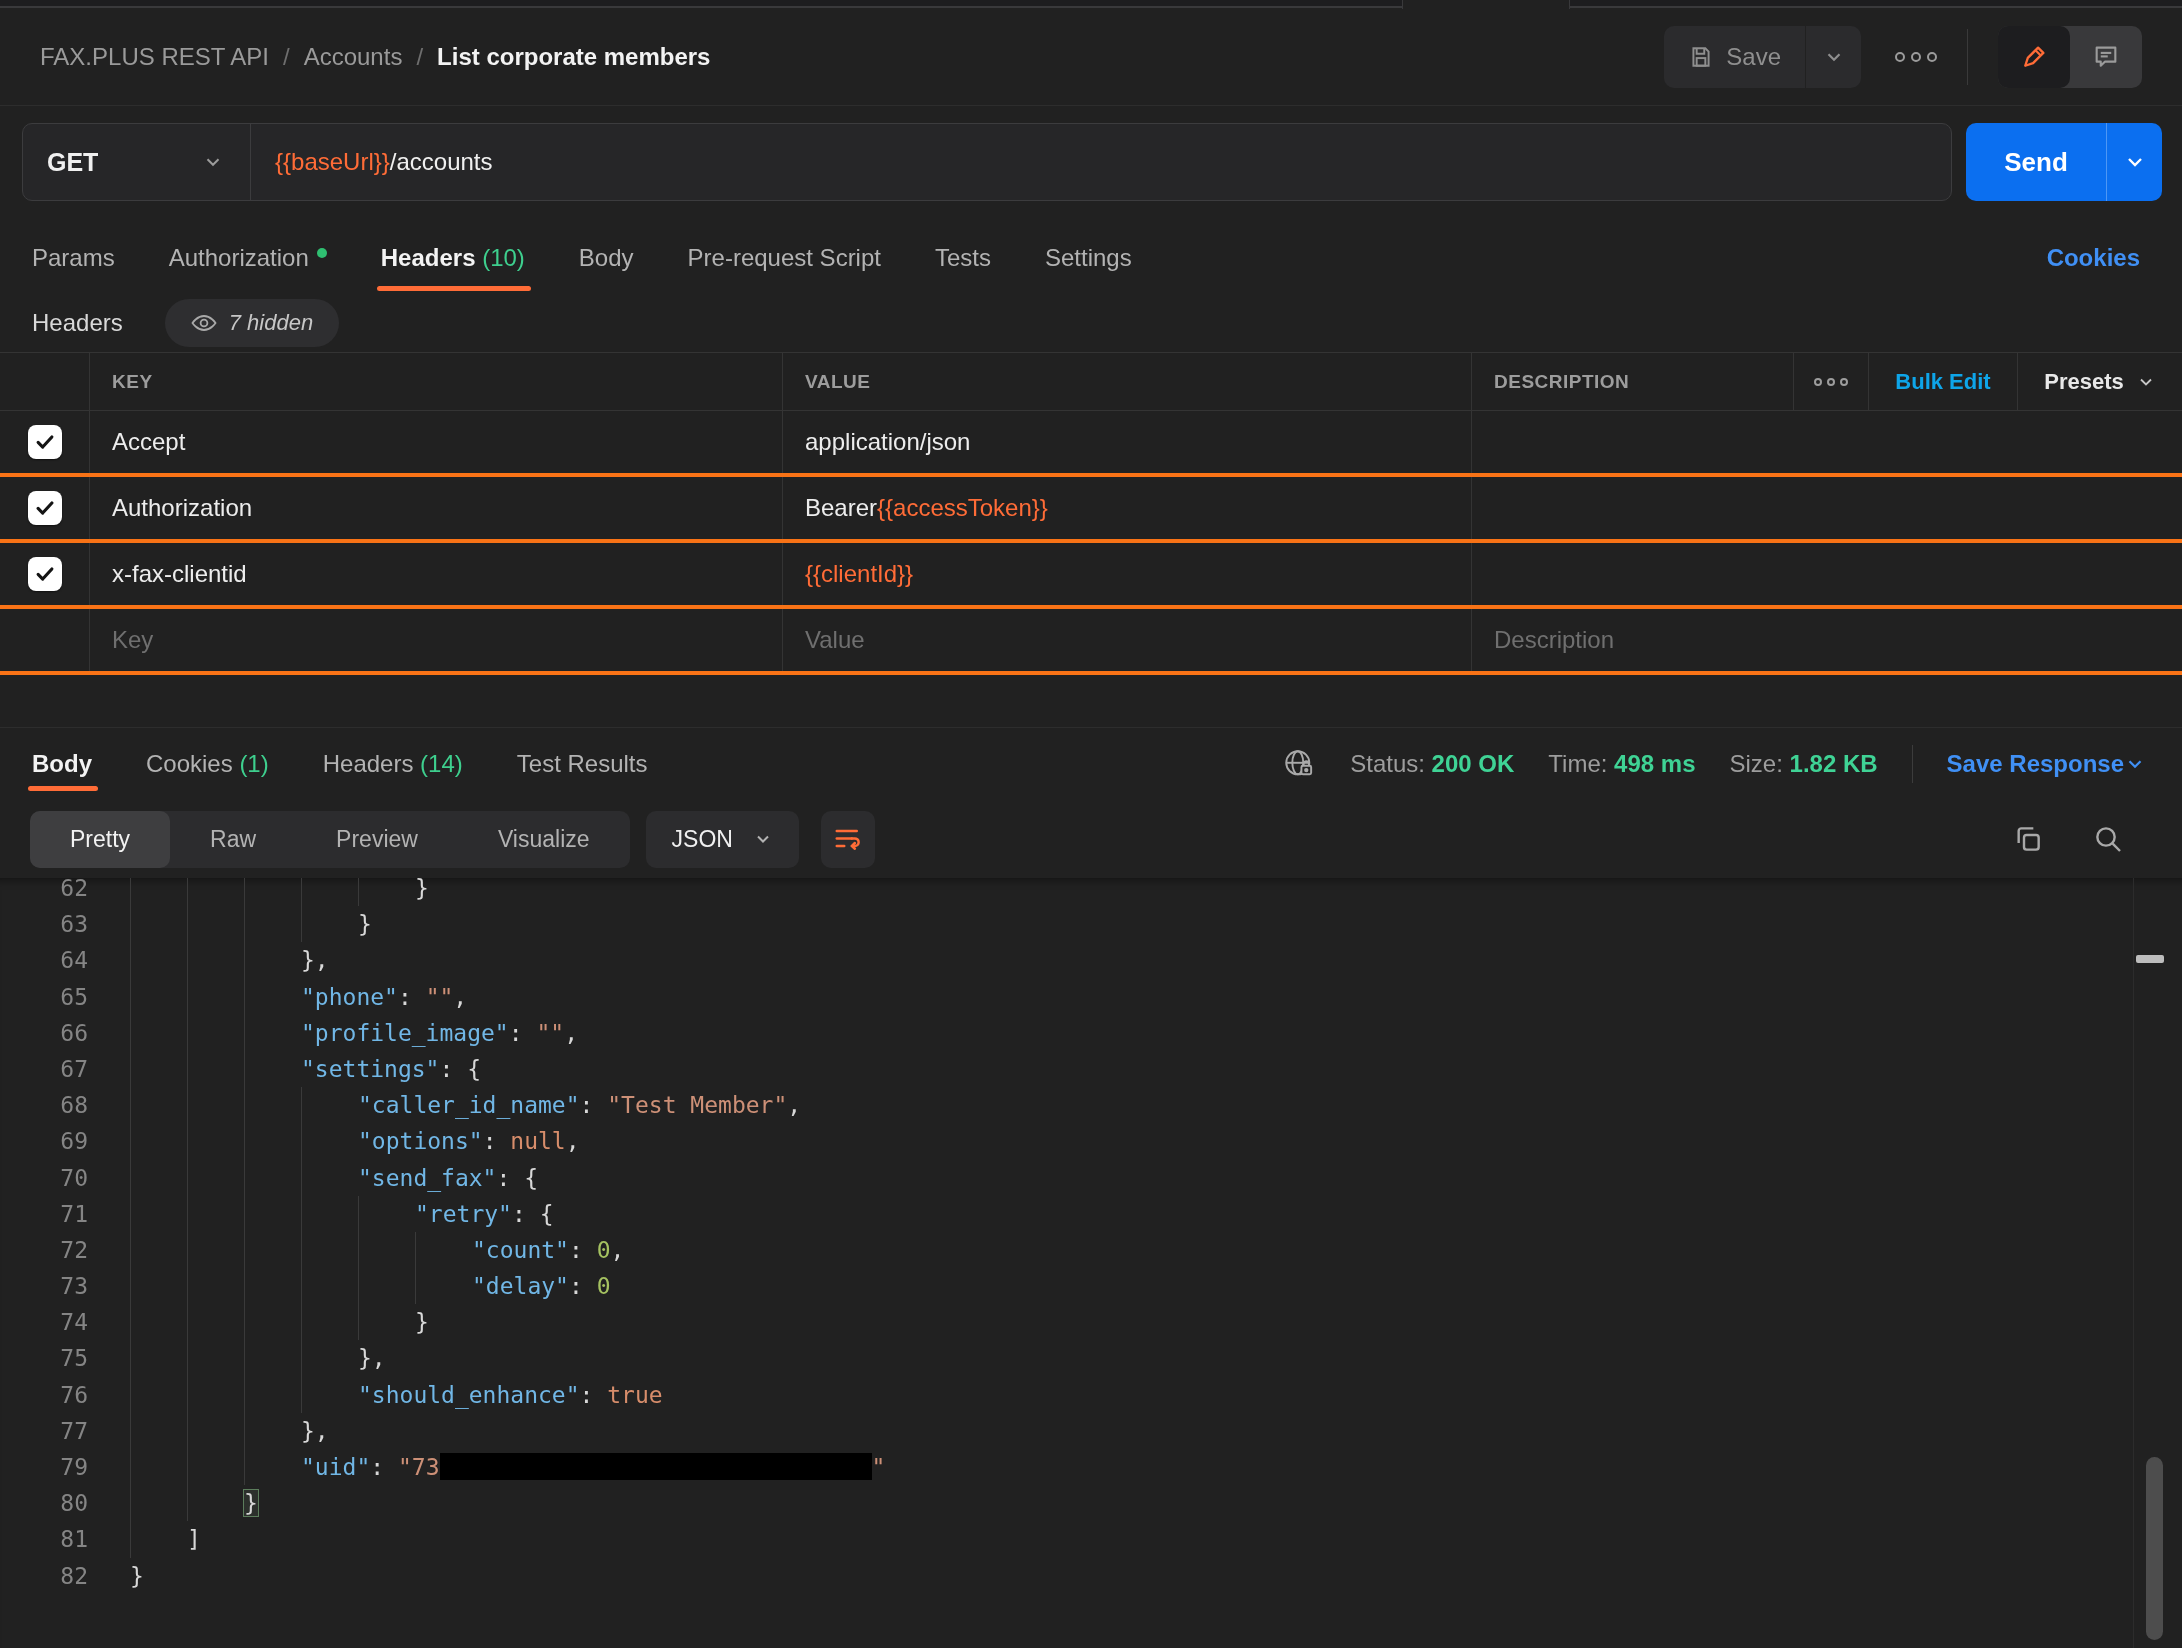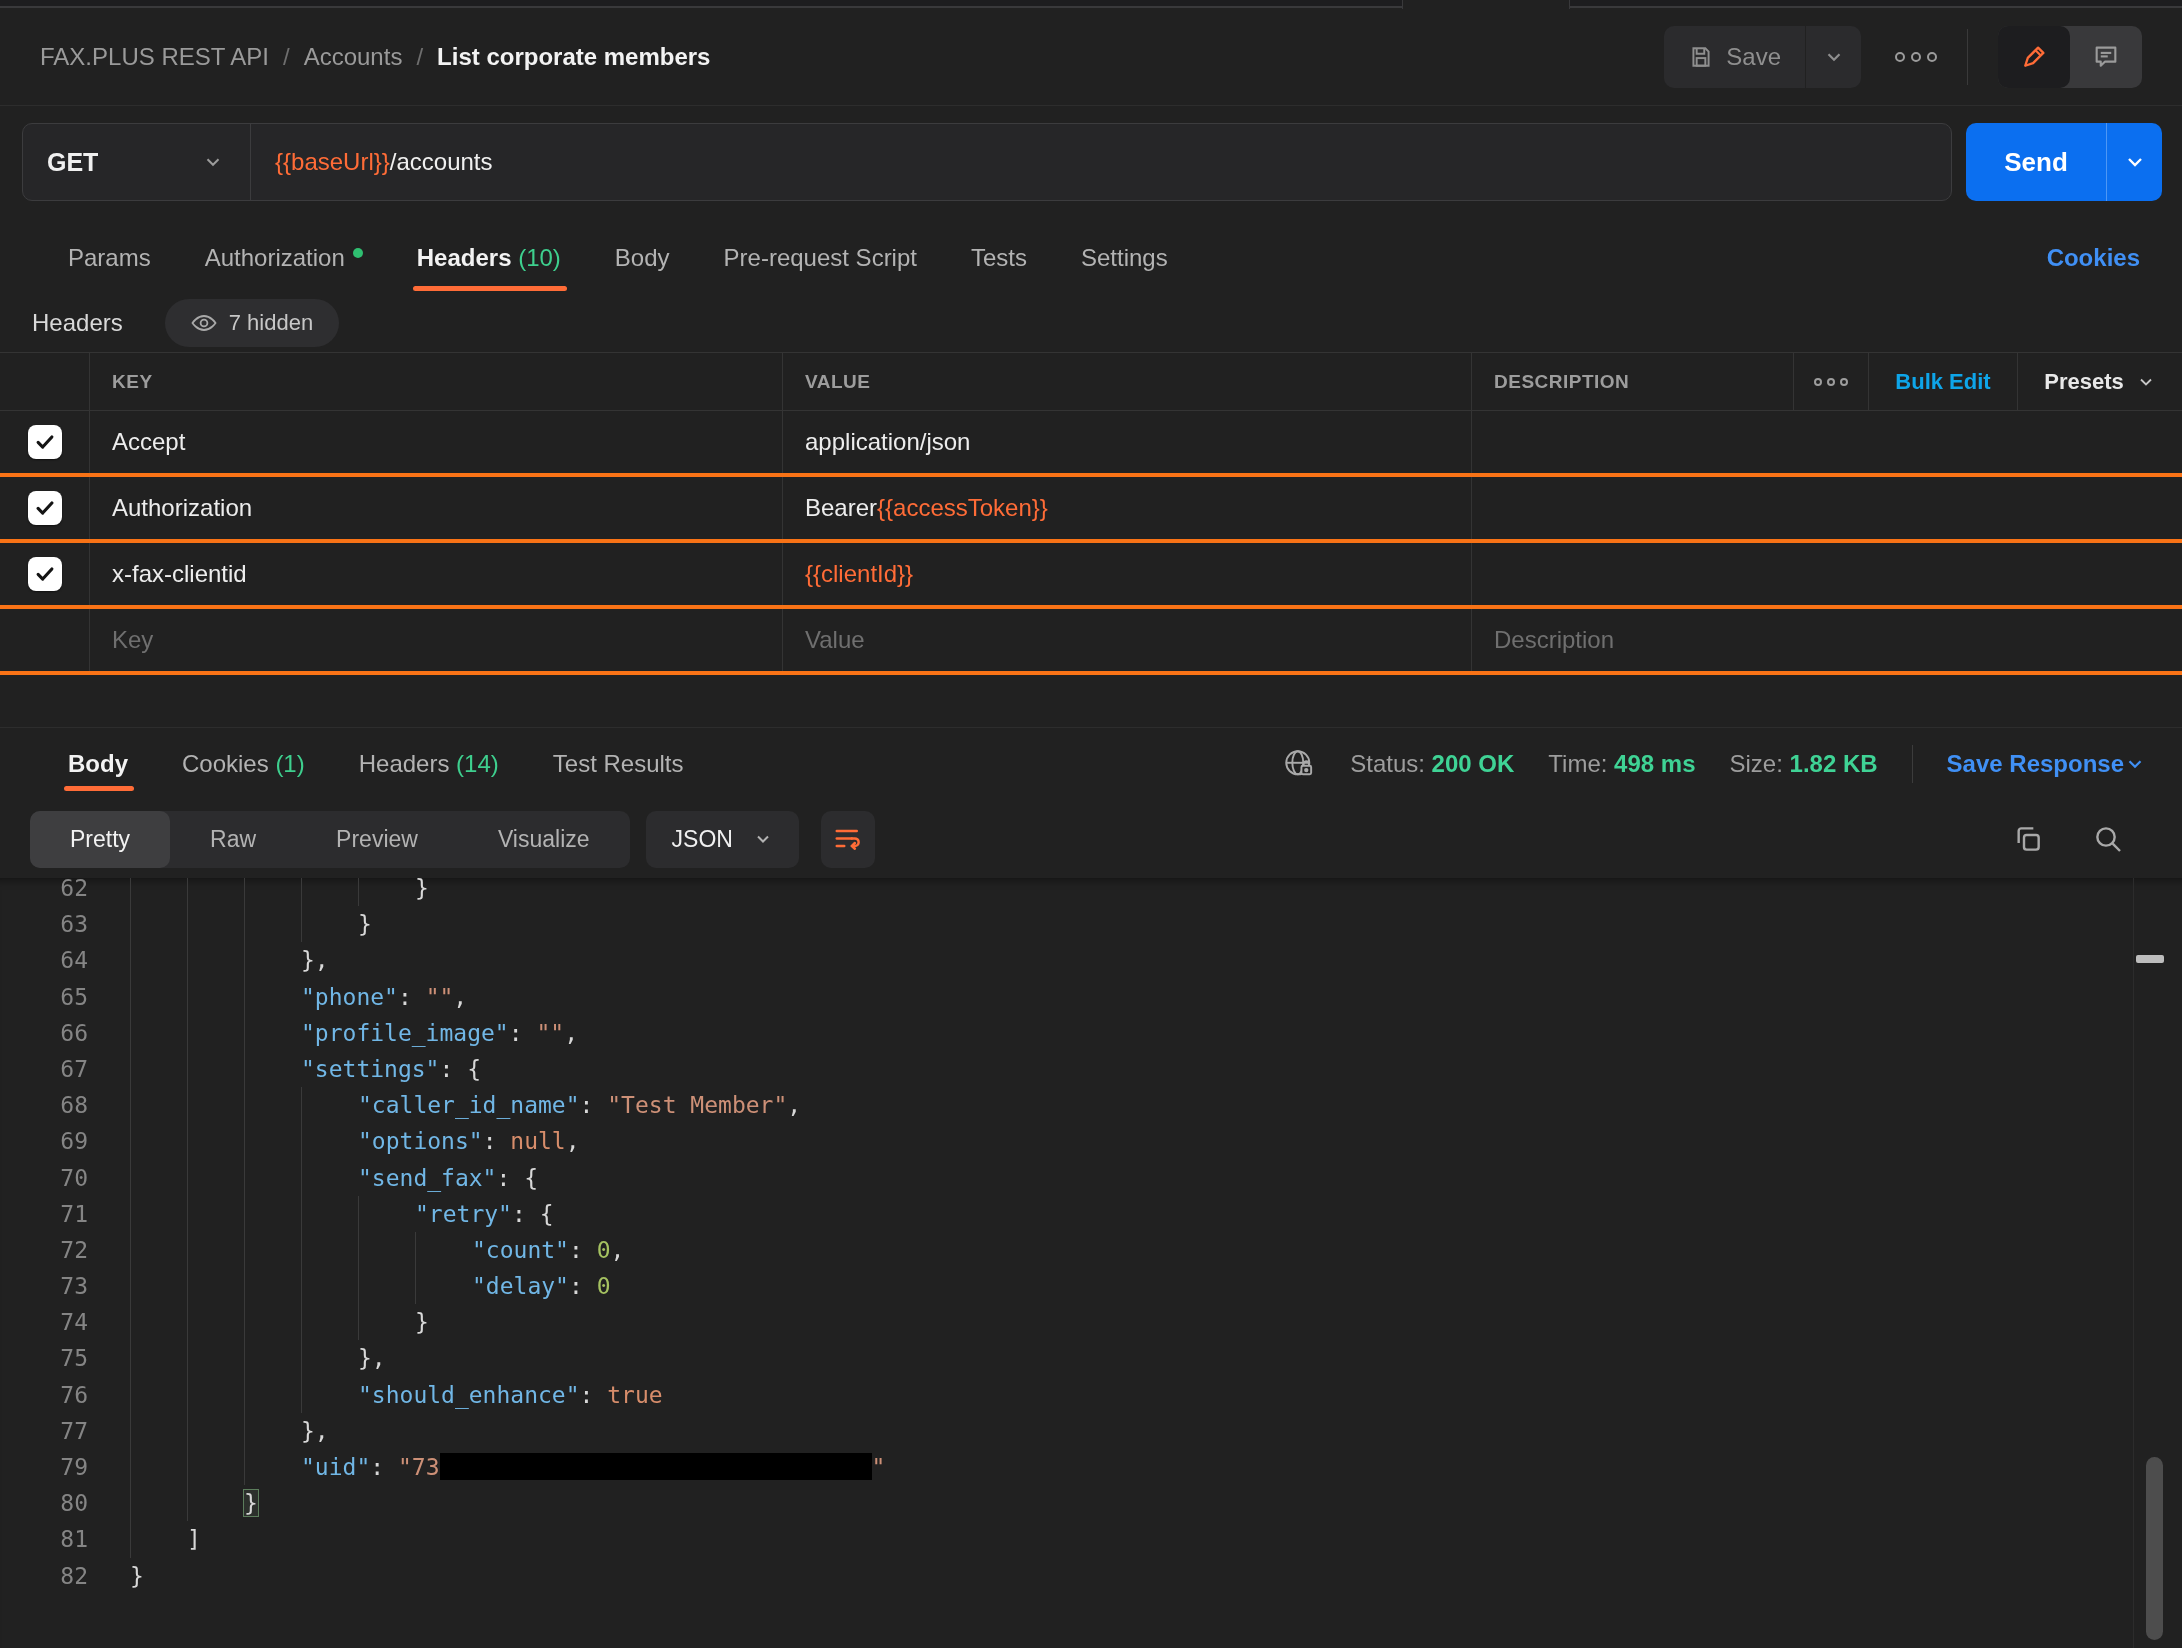--- a/index.html
+++ b/index.html
@@ -38,32 +38,32 @@
   .method { width:228px; display:flex; align-items:center; justify-content:space-between; padding:0 26px 0 24px; border-right:1px solid #3c3c3e; font-size:25px; font-weight:600; color:#f0f0f0; }
   .url-text { display:flex; align-items:center; padding-left:24px; font-size:24px; }
   .url-var { color:#ff6c37; }
   .url-path { color:#f0f0f0; }
   .send-btn { position:absolute; left:1966px; top:123px; width:196px; height:78px; background:#0b6ff0; border-radius:10px; display:flex; color:#fff; }
   .send-label { flex:1; display:grid; place-items:center; font-size:26px; font-weight:600; }
   .send-caret { width:56px; display:grid; place-items:center; border-left:1px solid rgba(255,255,255,.28); }
 
   
   .req-tabs { position:absolute; top:222px; left:0; right:0; height:72px; display:flex; align-items:center; padding:0 32px; }
-  .tabs-list { display:flex; align-items:flex-start; gap:54px;margin-left:36px; }
+  .tabs-list { display:flex; align-items:flex-start; gap:54px; }
   .tab { position:relative; font-size:24px; color:#b3b3b3; white-space:nowrap; cursor:default; }
   .tab.active { color:#f3f3f3; font-weight:600; }
   .tab.active::after { content:""; position:absolute; left:-4px; right:-6px; bottom:-19px; height:5px; background:#ff6c37; border-radius:3px; }
   .tab .count { color:#3ecf8e; font-weight:400; }
   .tab .gdot { display:inline-block; width:10px; height:10px; background:#2fbf71; border-radius:50%; margin-left:8px; vertical-align:8px; }
   .cookies-link { margin-left:auto; margin-right:10px; color:#4090f5; font-weight:700; font-size:24px; }
 
   
   .subrow { position:absolute; top:294px; left:0; right:0; height:58px; display:flex; align-items:center; padding:0 32px; }
   .hdr-title { font-size:24px; color:#d9d9d9; margin-right:42px; }
-  .pill { display:flex; align-items:center; gap:12px; background:#2e2e30; border-radius:26px; padding:0 26px; height:48px; color:#c7c7c7; font-size:22px; }
+  .pill { display:flex; align-items:center; gap:12px; background:#2e2e30; border-radius:26px; padding:0 26px; height:48px; color:#c7c7c7; font-size:22px;font-style:italic; }
 
   
   .kv-table { position:absolute; top:352px; left:0; right:0; border-top:1px solid #343434; font-size:24px; }
   .t-head { height:58px; display:flex; align-items:center; border-bottom:1px solid #343434; color:#9d9d9d; font-size:19px; font-weight:700; letter-spacing:.5px; }
   .t-row { height:66px; display:flex; align-items:flex-end; border-bottom:4px solid #f97316; color:#ededed; }
   .c-check { width:90px; height:100%; border-right:1px solid #343434; display:grid; place-items:center; }
   .c-key { width:693px; height:100%; border-right:1px solid #343434; display:flex; align-items:center; padding-left:22px; }
   .c-val { width:689px; height:100%; border-right:1px solid #343434; display:flex; align-items:center; padding-left:22px; }
   .c-desc { width:322px; height:100%; border-right:1px solid #343434; display:flex; align-items:center; padding-left:22px; }
   .c-desc-body { flex:1; height:100%; display:flex; align-items:center; padding-left:22px; }

